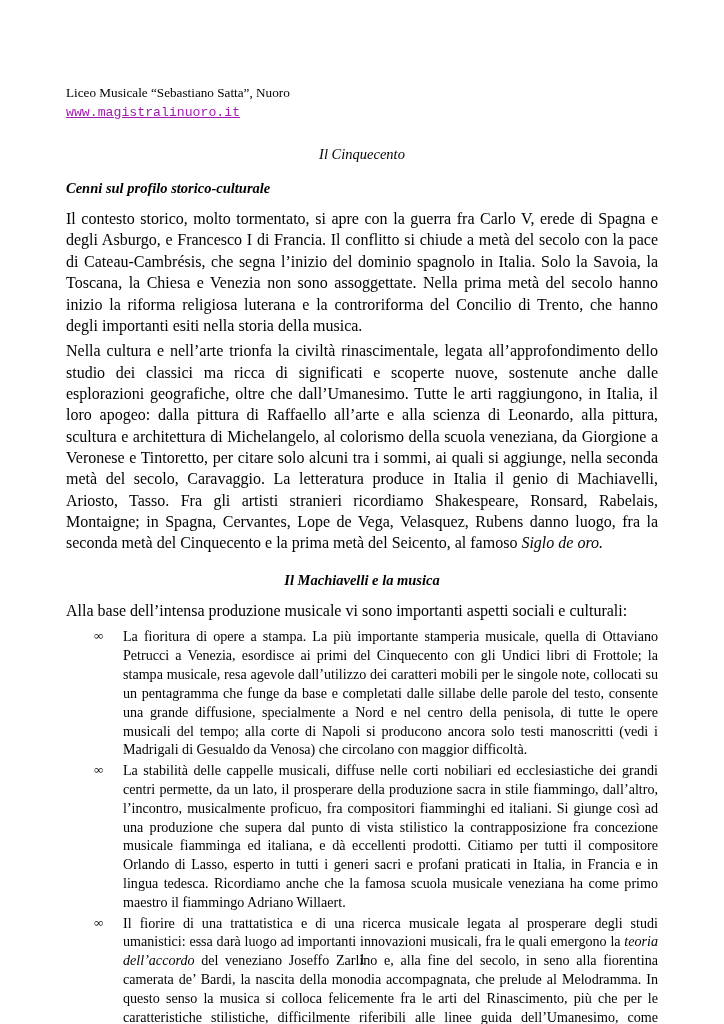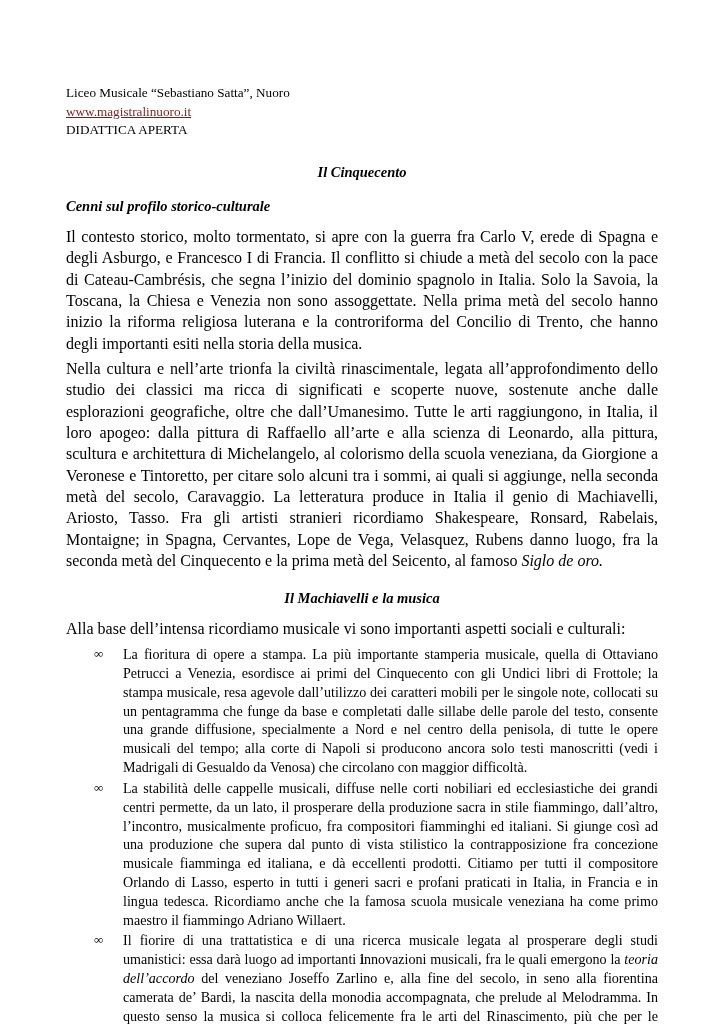--- a/index.html
+++ b/index.html
@@ -21,26 +21,27 @@
     padding: 84px 66px 0 66px;
   }
   .header-block {
     font-size: 13.2px;
     line-height: 1.42;
   }
   .header-line {
     white-space: nowrap;
   }
   .header-url {
-    color: #7f1d1d;
+    color: #a21caf;
     text-decoration: underline;
+    font-family: Liberation Mono, monospace;
   }
   h1.doc-title {
     font-size: 14.5px;
-    font-weight: bold;
+    font-weight: normal;
     font-style: italic;
     text-align: center;
     margin: 22px 0 0 0;
     line-height: 1.4;
   }
   h2.doc-subtitle {
     font-size: 14.5px;
     font-weight: bold;
     font-style: italic;
     text-align: left;
@@ -102,32 +103,31 @@
   }
 </style>
 </head>
 <body>
 
 <div class="page">
 
   <div class="header-block">
     <div class="header-line">Liceo Musicale “Sebastiano Satta”, Nuoro</div>
     <div class="header-line"><span class="header-url">www.magistralinuoro.it</span></div>
-    <div class="header-line">DIDATTICA APERTA</div>
   </div>
 
   <h1 class="doc-title">Il Cinquecento</h1>
   <h2 class="doc-subtitle">Cenni sul profilo storico-culturale</h2>
 
   <p class="body-par">Il contesto storico, molto tormentato, si apre con la guerra fra Carlo V, erede di Spagna e degli Asburgo, e Francesco I di Francia. Il conflitto si chiude a metà del secolo con la pace di Cateau-Cambrésis, che segna l’inizio del dominio spagnolo in Italia. Solo la Savoia, la Toscana, la Chiesa e Venezia non sono assoggettate. Nella prima metà del secolo hanno inizio la riforma religiosa luterana e la controriforma del Concilio di Trento, che hanno degli importanti esiti nella storia della musica.</p>
   <p class="body-par tight"><span>Nella cultura e nell’arte trionfa la civiltà rinascimentale, legata all’approfondimento dello studio dei classici ma ricca di significati e scoperte nuove, sostenute anche dalle esplorazioni geografiche, oltre che dall’Umanesimo. Tutte le arti raggiungono, in Italia, il loro apogeo: dalla pittura di Raffaello all’arte e alla scienza di Leonardo, alla pittura, scultura e architettura di Michelangelo, al colorismo della scuola veneziana, da Giorgione a Veronese e Tintoretto, per citare solo alcuni tra i sommi, ai quali si aggiunge, nella seconda metà del secolo, Caravaggio. La letteratura produce in Italia il genio di Machiavelli, Ariosto, Tasso. Fra gli artisti stranieri ricordiamo Shakespeare, Ronsard, Rabelais, Montaigne; in Spagna, Cervantes, Lope de Vega,  Velasquez, Rubens danno luogo, fra la seconda metà del Cinquecento e la prima metà del Seicento, al famoso </span><span class="ital">Siglo de oro.</span></p>
 
   <h2 class="section-heading">Il Machiavelli e la musica</h2>
 
-  <p class="body-par tight">Alla base dell’intensa ricordiamo musicale vi sono importanti aspetti sociali e culturali:</p>
+  <p class="body-par tight">Alla base dell’intensa produzione musicale vi sono importanti aspetti sociali e culturali:</p>
 
   <ul class="bullet-list">
     <li class="bullet-item">
       <span class="bullet-mark">∞</span>
       <span>La fioritura di opere a stampa. La più importante stamperia musicale, quella di Ottaviano Petrucci a Venezia, esordisce ai primi del Cinquecento con gli Undici libri di Frottole; la stampa musicale, resa agevole dall’utilizzo dei caratteri mobili per le singole note, collocati su un pentagramma che funge da base e completati dalle sillabe delle parole del testo, consente una grande diffusione, specialmente a Nord e nel centro della penisola, di tutte le opere musicali del tempo; alla corte di Napoli si producono ancora solo testi manoscritti (vedi i Madrigali di Gesualdo da Venosa) che circolano con maggior difficoltà.</span>
     </li>
     <li class="bullet-item">
       <span class="bullet-mark">∞</span>
       <span>La stabilità delle cappelle musicali, diffuse nelle corti nobiliari ed ecclesiastiche dei grandi centri permette, da un lato, il prosperare della produzione sacra in stile fiammingo, dall’altro, l’incontro, musicalmente proficuo,  fra compositori fiamminghi ed italiani. Si giunge così ad una produzione che supera dal punto di vista stilistico la contrapposizione fra concezione musicale fiamminga ed italiana, e dà eccellenti prodotti. Citiamo per tutti il compositore Orlando di Lasso, esperto in tutti i generi sacri e profani praticati in Italia, in Francia e in lingua tedesca. Ricordiamo anche che la famosa scuola musicale veneziana ha come primo maestro il fiammingo Adriano Willaert.</span>
     </li>

